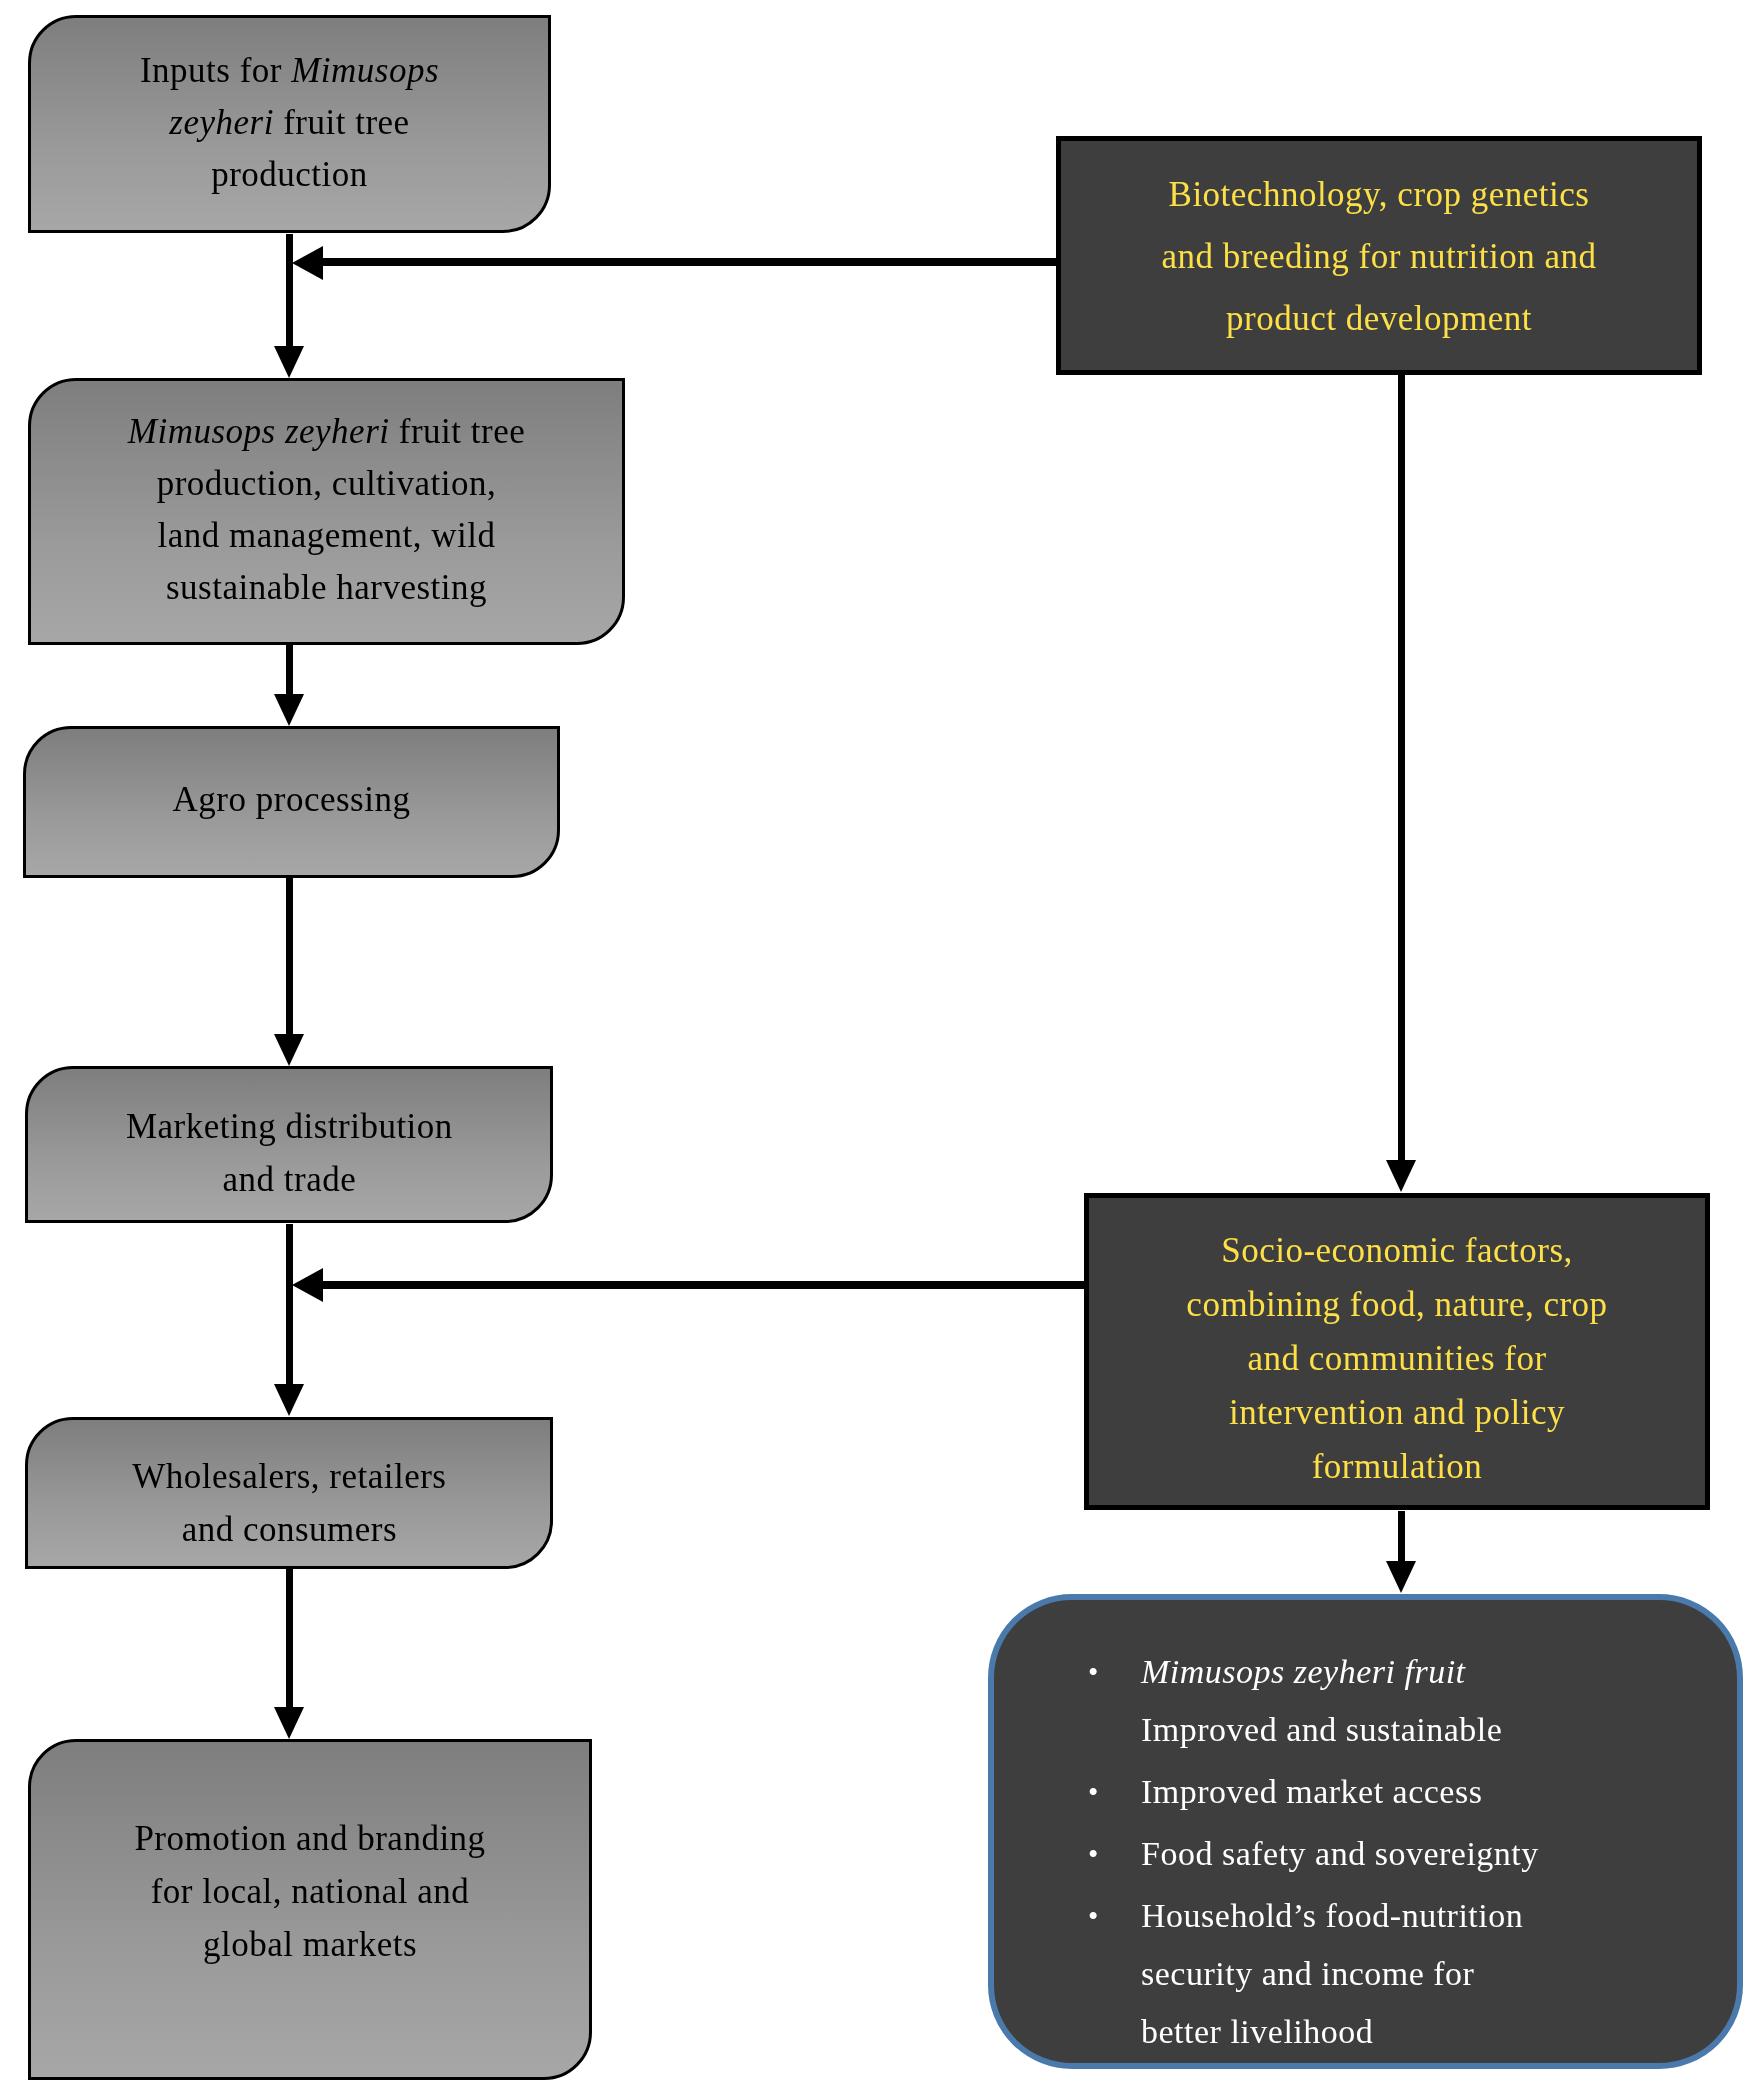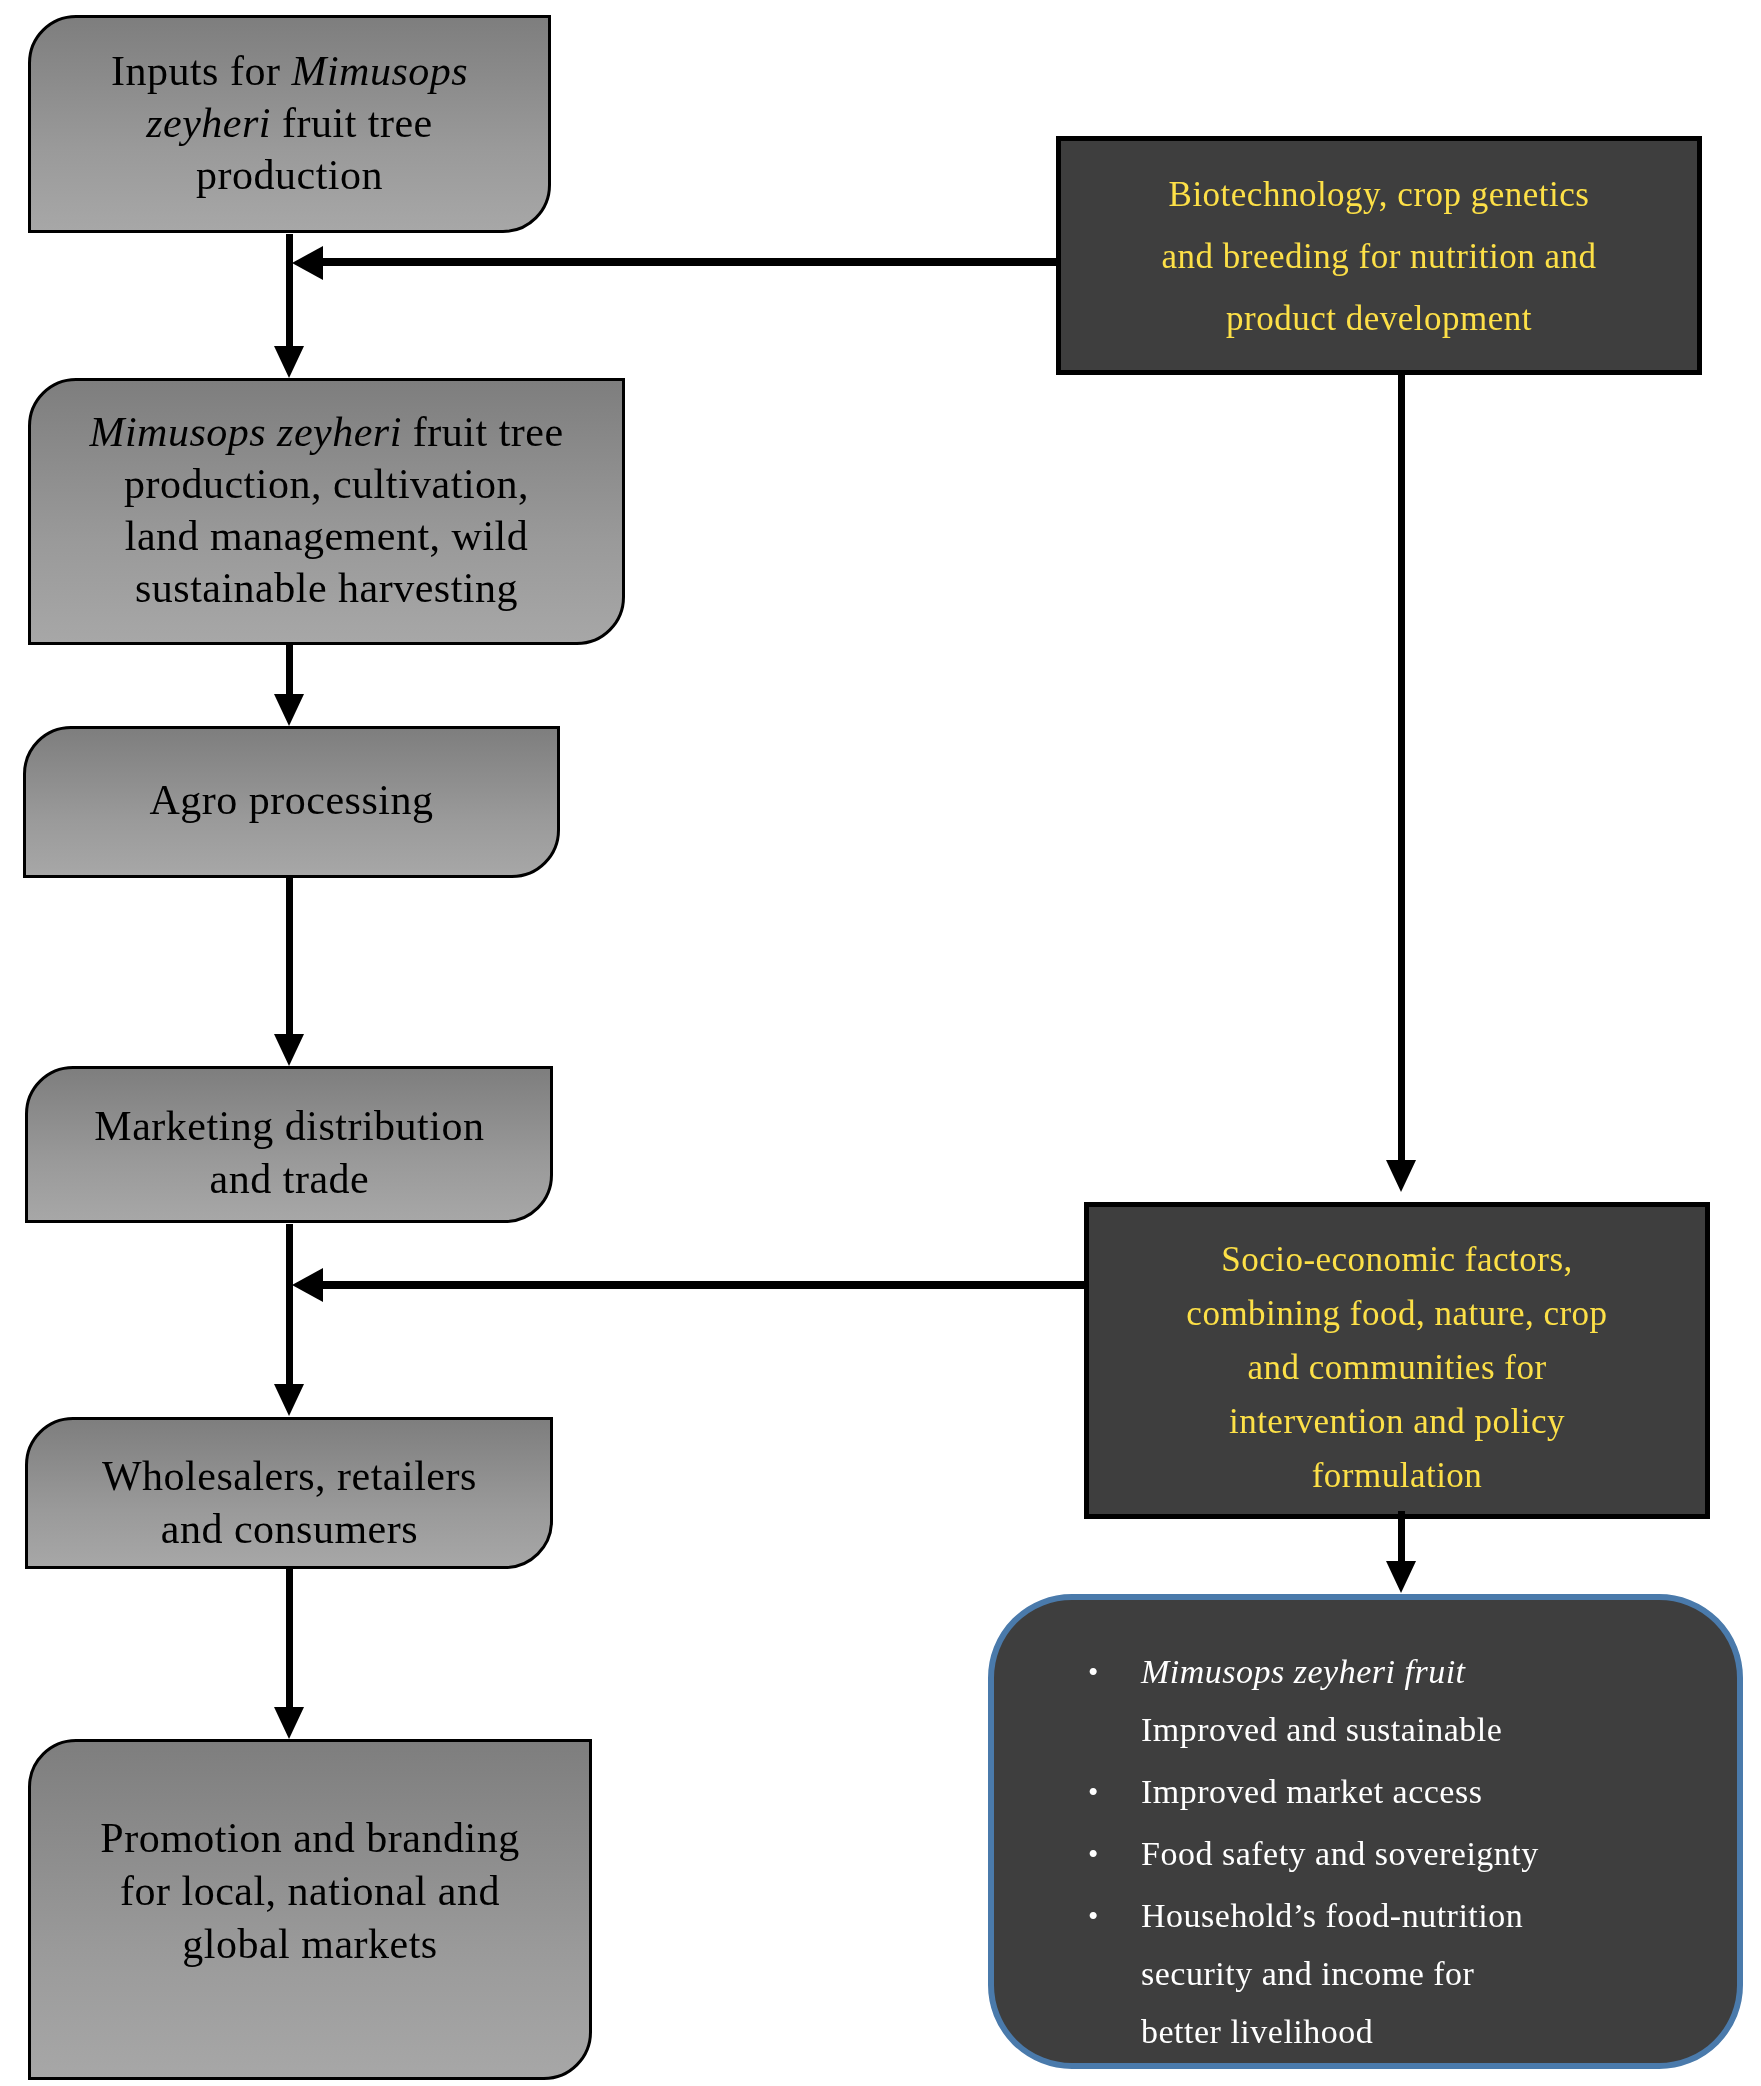--- a/index.html
+++ b/index.html
@@ -7,21 +7,21 @@
     position:relative;width:1761px;height:2087px;background:#ffffff;
     font-family:"Liberation Serif","DejaVu Serif",serif;color:#000;
     overflow:hidden;
   }
   .gbox{
     position:absolute;box-sizing:border-box;
     border:3.6px solid #000;
     background:linear-gradient(180deg,#7e7e7e 0%,#9a9a9a 62%,#a7a7a7 100%);
     border-radius:48px 0 48px 0;
     text-align:center;color:#000;
-    font-size:42px;letter-spacing:0.5px;
+    font-size:35px;letter-spacing:0.5px;
   }
   .dbox{
     position:absolute;box-sizing:border-box;
     border:5.1px solid #000;background:#3e3e3e;
     text-align:center;color:#fde047;font-size:35px;letter-spacing:0.5px;
   }
   .obox{
     position:absolute;box-sizing:border-box;
     border:6.6px solid #4a7aab;background:#3e3e3e;border-radius:84px;
     color:#fff;font-size:34px;letter-spacing:0.5px;
@@ -77,21 +77,21 @@
     <span class="tline"><span>for local, national and</span></span>
     <span class="tline"><span>global markets</span></span>
   </div>
 
   <div class="dbox" style="left:1056px;top:136px;width:646px;height:239px;padding:23px 15.2px 0;line-height:62px;">
     <span class="tline"><span>Biotechnology, crop genetics</span></span>
     <span class="tline"><span>and breeding for nutrition and</span></span>
     <span class="tline"><span>product development</span></span>
   </div>
 
-  <div class="dbox" style="left:1084px;top:1193px;width:626px;height:317px;padding:26.4px 15.2px 0;line-height:54px;margin-top:9px;">
+  <div class="dbox" style="left:1084px;top:1193px;width:626px;height:317px;padding:26.4px 15.2px 0;line-height:54px;">
     <span class="tline"><span>Socio-economic factors,</span></span>
     <span class="tline"><span>combining food, nature, crop</span></span>
     <span class="tline"><span>and communities for</span></span>
     <span class="tline"><span>intervention and policy</span></span>
     <span class="tline"><span>formulation</span></span>
   </div>
 
   <div class="obox" style="left:988px;top:1594px;width:755px;height:475px;padding:43px 30.5px 0 94px;">
     <div class="list">
 

